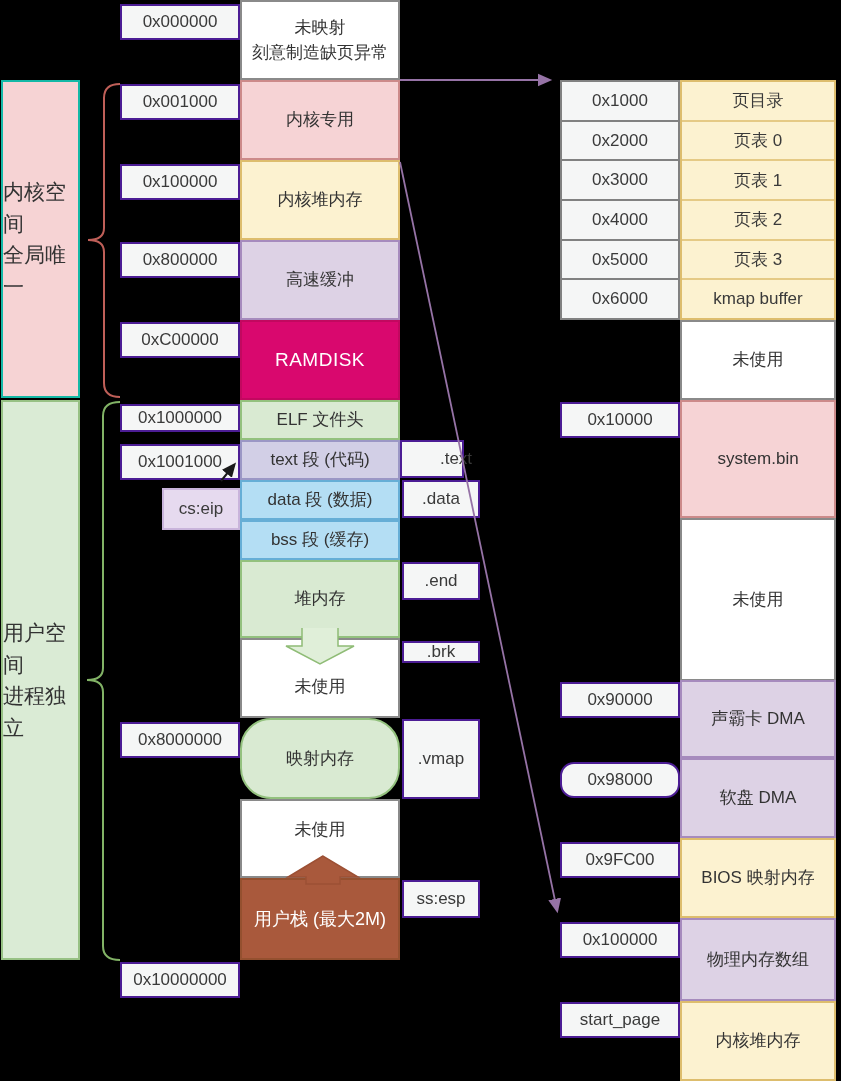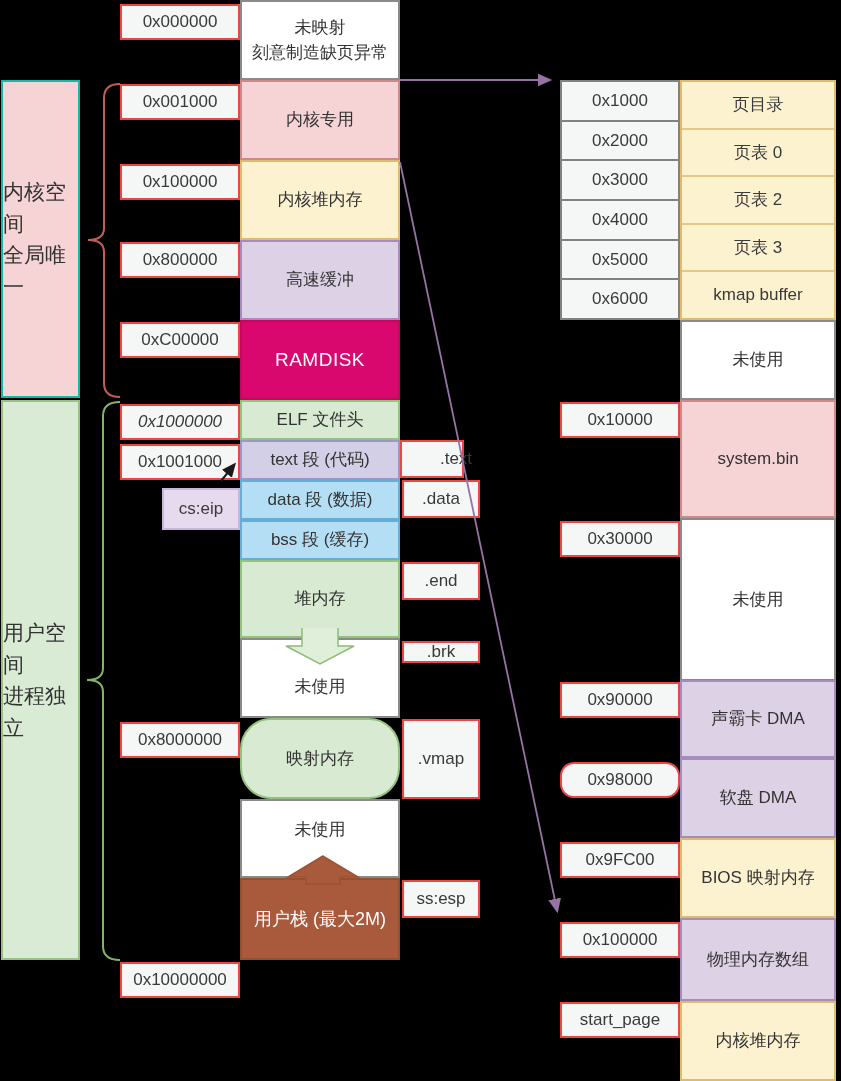--- a/index.html
+++ b/index.html
@@ -1,18 +1,18 @@
 <!DOCTYPE html>
 <html><head>
 <meta charset="utf-8">
 <style>
   html,body{margin:0;padding:0;background:#000;}
   body{font-family:"Liberation Sans","DejaVu Sans",sans-serif;}
   #canvas{position:relative;width:841px;height:1081px;background:#000;overflow:hidden;}
-  .abox{position:absolute;box-sizing:border-box;background:#f5f6f6;border:2px solid #ef4444;
+  .abox{position:absolute;box-sizing:border-box;background:#f5f6f6;border:2px solid #4c1d95;
         display:flex;align-items:center;justify-content:center;
         font-size:17px;color:#3a3a3a;white-space:nowrap;}
   .blk{position:absolute;box-sizing:border-box;display:flex;flex-direction:column;
        align-items:center;justify-content:center;text-align:center;
        font-size:17px;color:#333;line-height:1.5;}
   .c-white{background:#ffffff;border:2px solid #8a8a8a;}
   .c-pink{background:#f6d3d5;border:2px solid #cc8a8a;}
   .c-yellow{background:#fcf2d0;border:2px solid #ddbd6d;}
   .c-lav{background:#ddd2e5;border:2px solid #a68bbd;}
   .c-magenta{background:#d9086e;border:2px solid #c2085f;color:#fff;font-size:19px;letter-spacing:.5px;}
@@ -47,21 +47,21 @@
   <div class="legend u" style="left:1px;top:400px;width:79px;height:560px;">
     <div>用户空间</div>
     <div>进程独立</div>
   </div>
 
   <div class="abox" style="left:120px;top:4px;width:120px;height:36px;">0x000000</div>
   <div class="abox" style="left:120px;top:84px;width:120px;height:36px;">0x001000</div>
   <div class="abox" style="left:120px;top:164px;width:120px;height:36px;">0x100000</div>
   <div class="abox" style="left:120px;top:242px;width:120px;height:36px;">0x800000</div>
   <div class="abox" style="left:120px;top:322px;width:120px;height:36px;">0xC00000</div>
-  <div class="abox" style="left:120px;top:404px;width:120px;height:36px;font-style:italic;">0x1000000</div>
+  <div class="abox" style="left:120px;top:404px;width:120px;height:28px;">0x1000000</div>
   <div class="abox" style="left:120px;top:444px;width:120px;height:36px;">0x1001000</div>
   <div class="abox" style="left:120px;top:722px;width:120px;height:36px;">0x8000000</div>
   <div class="abox" style="left:120px;top:962px;width:120px;height:36px;">0x10000000</div>
 
   <div class="blk c-white" style="left:240px;top:0;width:160px;height:80px;">
     <div>未映射</div>
     <div>刻意制造缺页异常</div>
   </div>
   <div class="blk c-pink" style="left:240px;top:80px;width:160px;height:80px;">内核专用</div>
   <div class="blk c-yellow" style="left:240px;top:160px;width:160px;height:80px;">内核堆内存</div>
@@ -90,36 +90,36 @@
     <div class="row">0x1000</div>
     <div class="row">0x2000</div>
     <div class="row">0x3000</div>
     <div class="row">0x4000</div>
     <div class="row">0x5000</div>
     <div class="row">0x6000</div>
   </div>
   <div class="ptcol pages" style="left:680px;top:80px;width:156px;height:240px;">
     <div class="row">页目录</div>
     <div class="row">页表 0</div>
+    <div class="row">页表 1</div>
     <div class="row">页表 2</div>
     <div class="row">页表 3</div>
     <div class="row">kmap buffer</div>
   </div>
 
   <div class="blk c-white" style="left:680px;top:320px;width:156px;height:80px;">未使用</div>
   <div class="blk c-pink" style="left:680px;top:400px;width:156px;height:118px;">system.bin</div>
   <div class="blk c-white" style="left:680px;top:518px;width:156px;height:163px;">未使用</div>
   <div class="blk c-lav" style="left:680px;top:680px;width:156px;height:78px;">声霸卡 DMA</div>
   <div class="blk c-lav" style="left:680px;top:758px;width:156px;height:80px;">软盘 DMA</div>
   <div class="blk c-yellow" style="left:680px;top:838px;width:156px;height:80px;">BIOS 映射内存</div>
   <div class="blk c-lav" style="left:680px;top:918px;width:156px;height:83px;">物理内存数组</div>
   <div class="blk c-yellow" style="left:680px;top:1001px;width:156px;height:80px;">内核堆内存</div>
 
   <div class="abox" style="left:560px;top:402px;width:120px;height:36px;">0x10000</div>
-  <div class="abox" style="left:560px;top:521px;width:120px;height:36px;">0x30000</div>
   <div class="abox" style="left:560px;top:682px;width:120px;height:36px;">0x90000</div>
   <div class="abox" style="left:560px;top:762px;width:120px;height:36px;border-radius:14px;">0x98000</div>
   <div class="abox" style="left:560px;top:842px;width:120px;height:36px;">0x9FC00</div>
   <div class="abox" style="left:560px;top:922px;width:120px;height:36px;">0x100000</div>
   <div class="abox" style="left:560px;top:1002px;width:120px;height:36px;">start_page</div>
 
   <svg class="overlay" width="841" height="1081" viewBox="0 0 841 1081">
     <defs>
       <marker id="mpurple" viewBox="0 0 10 10" refX="7" refY="5" markerWidth="9" markerHeight="9" orient="auto">
         <path d="M0,1 L9,5 L0,9 z" fill="#9673a6"></path>

